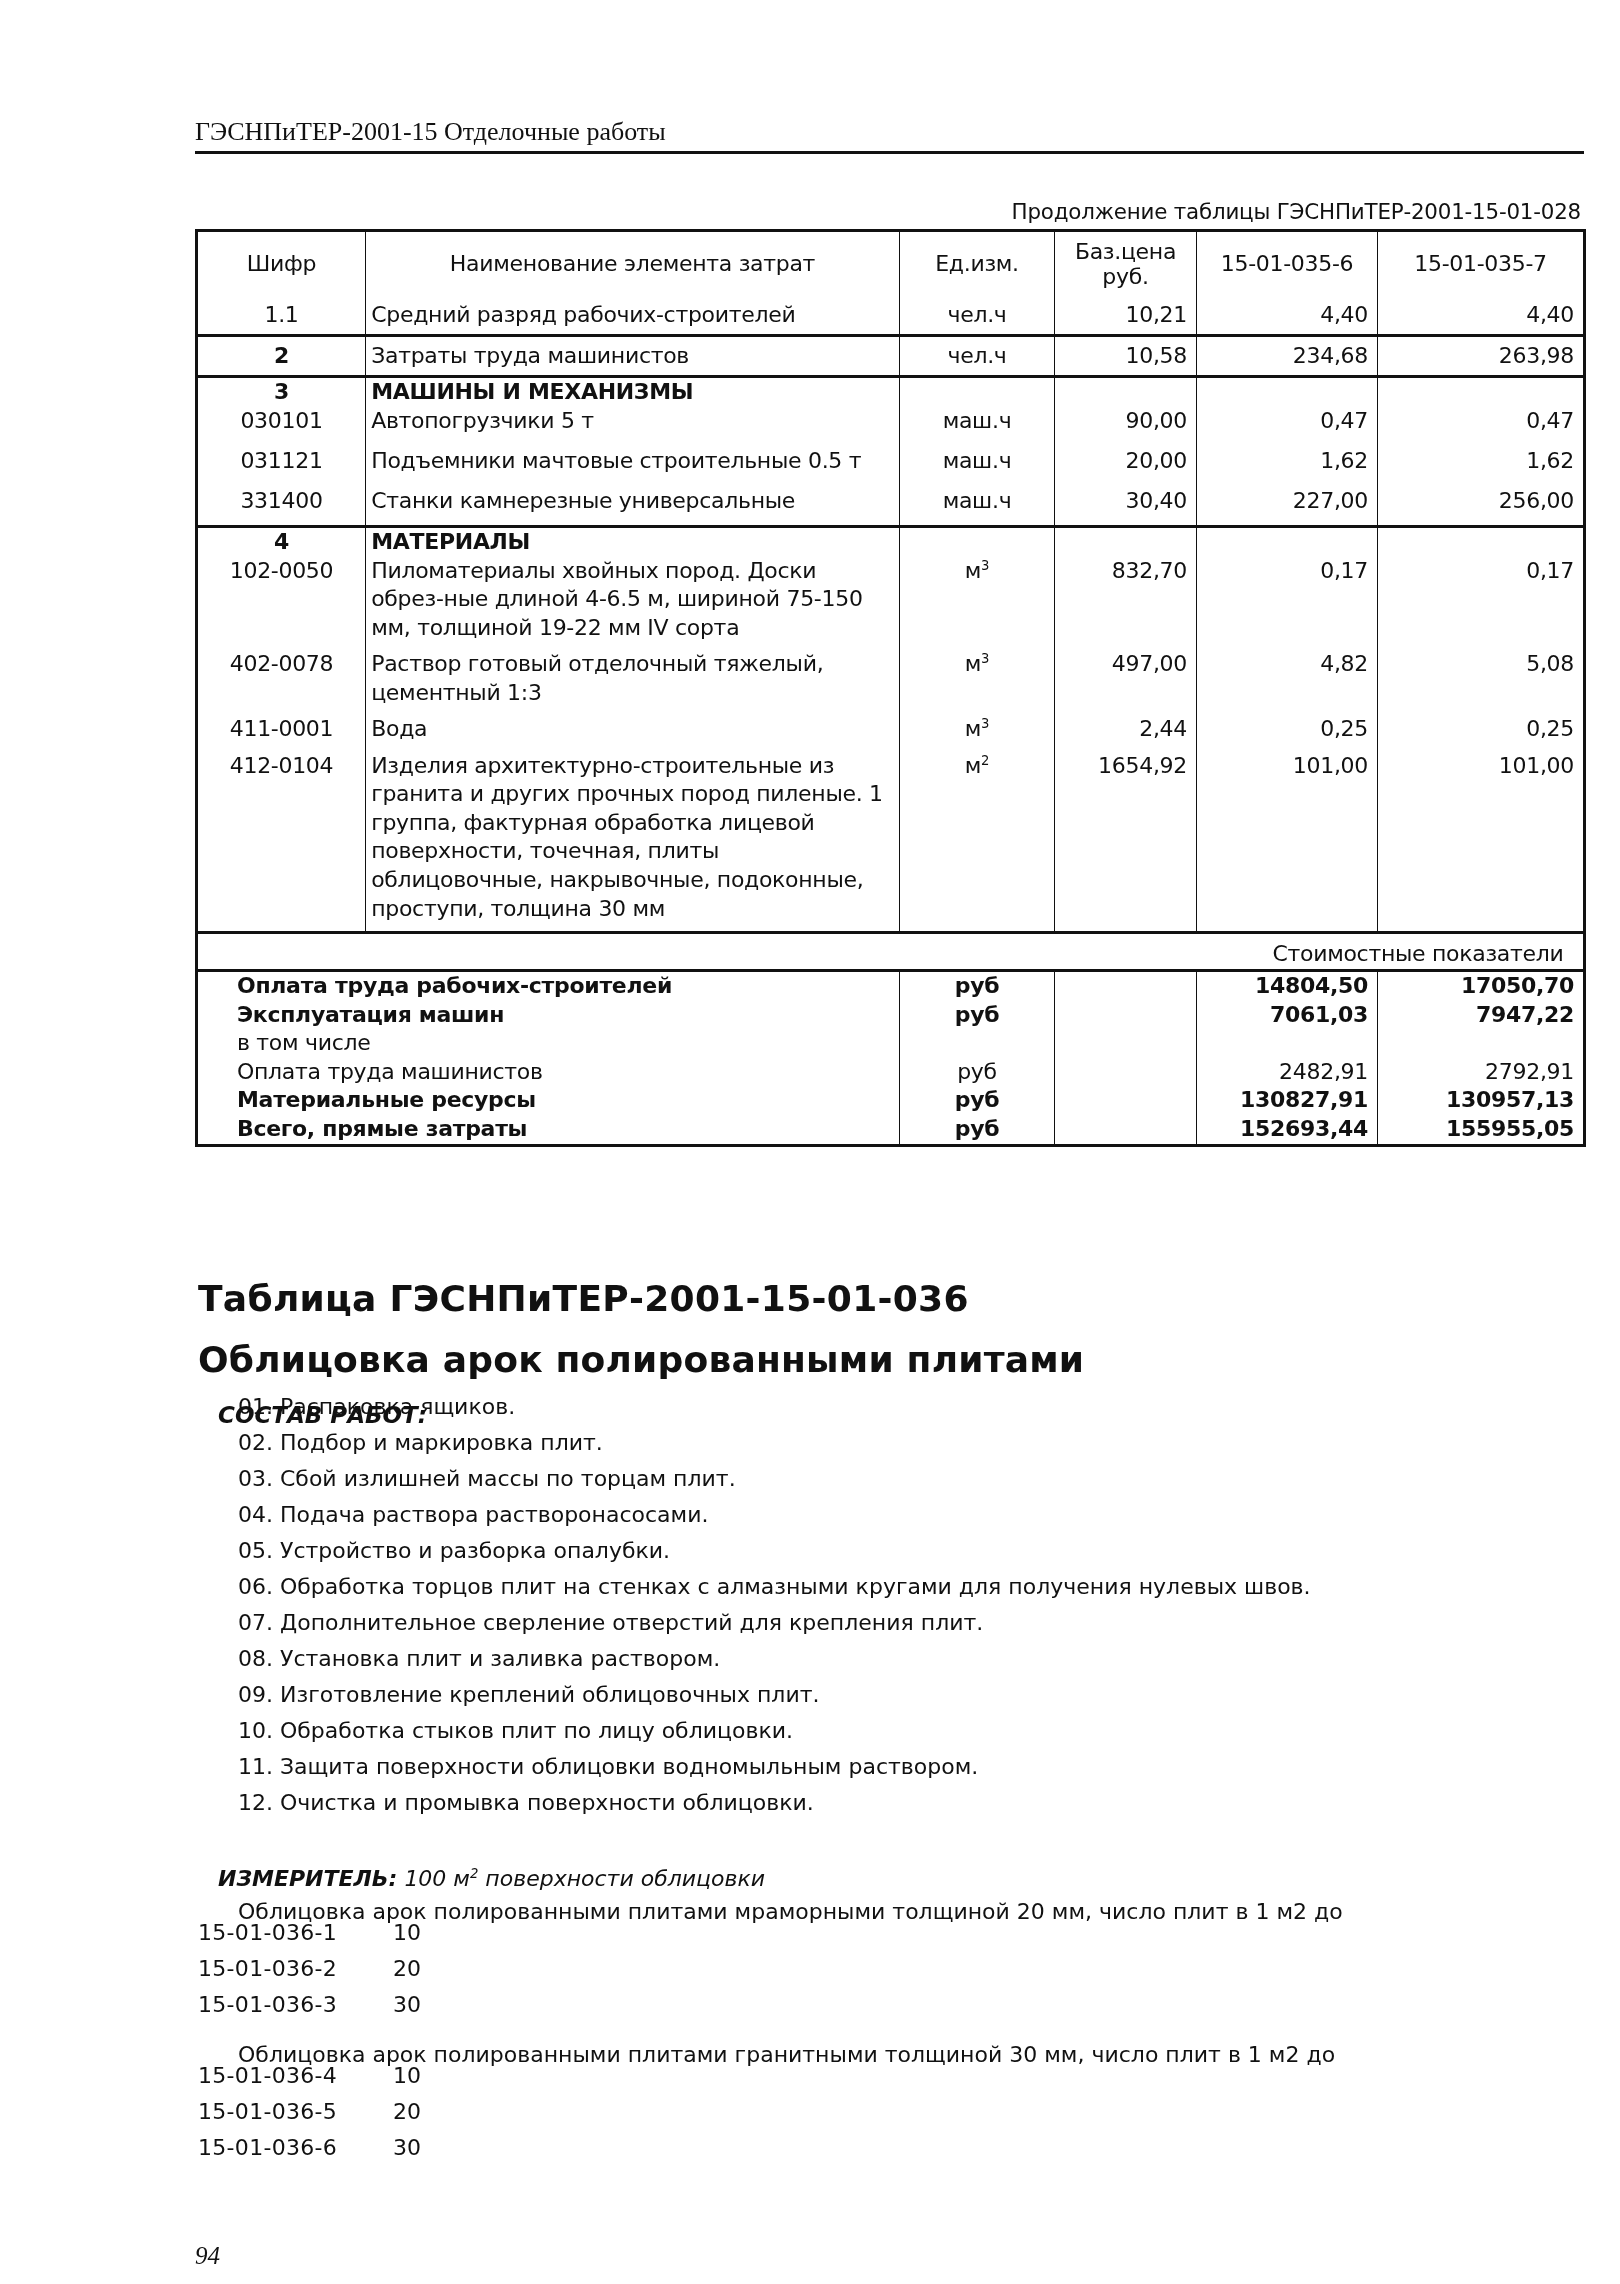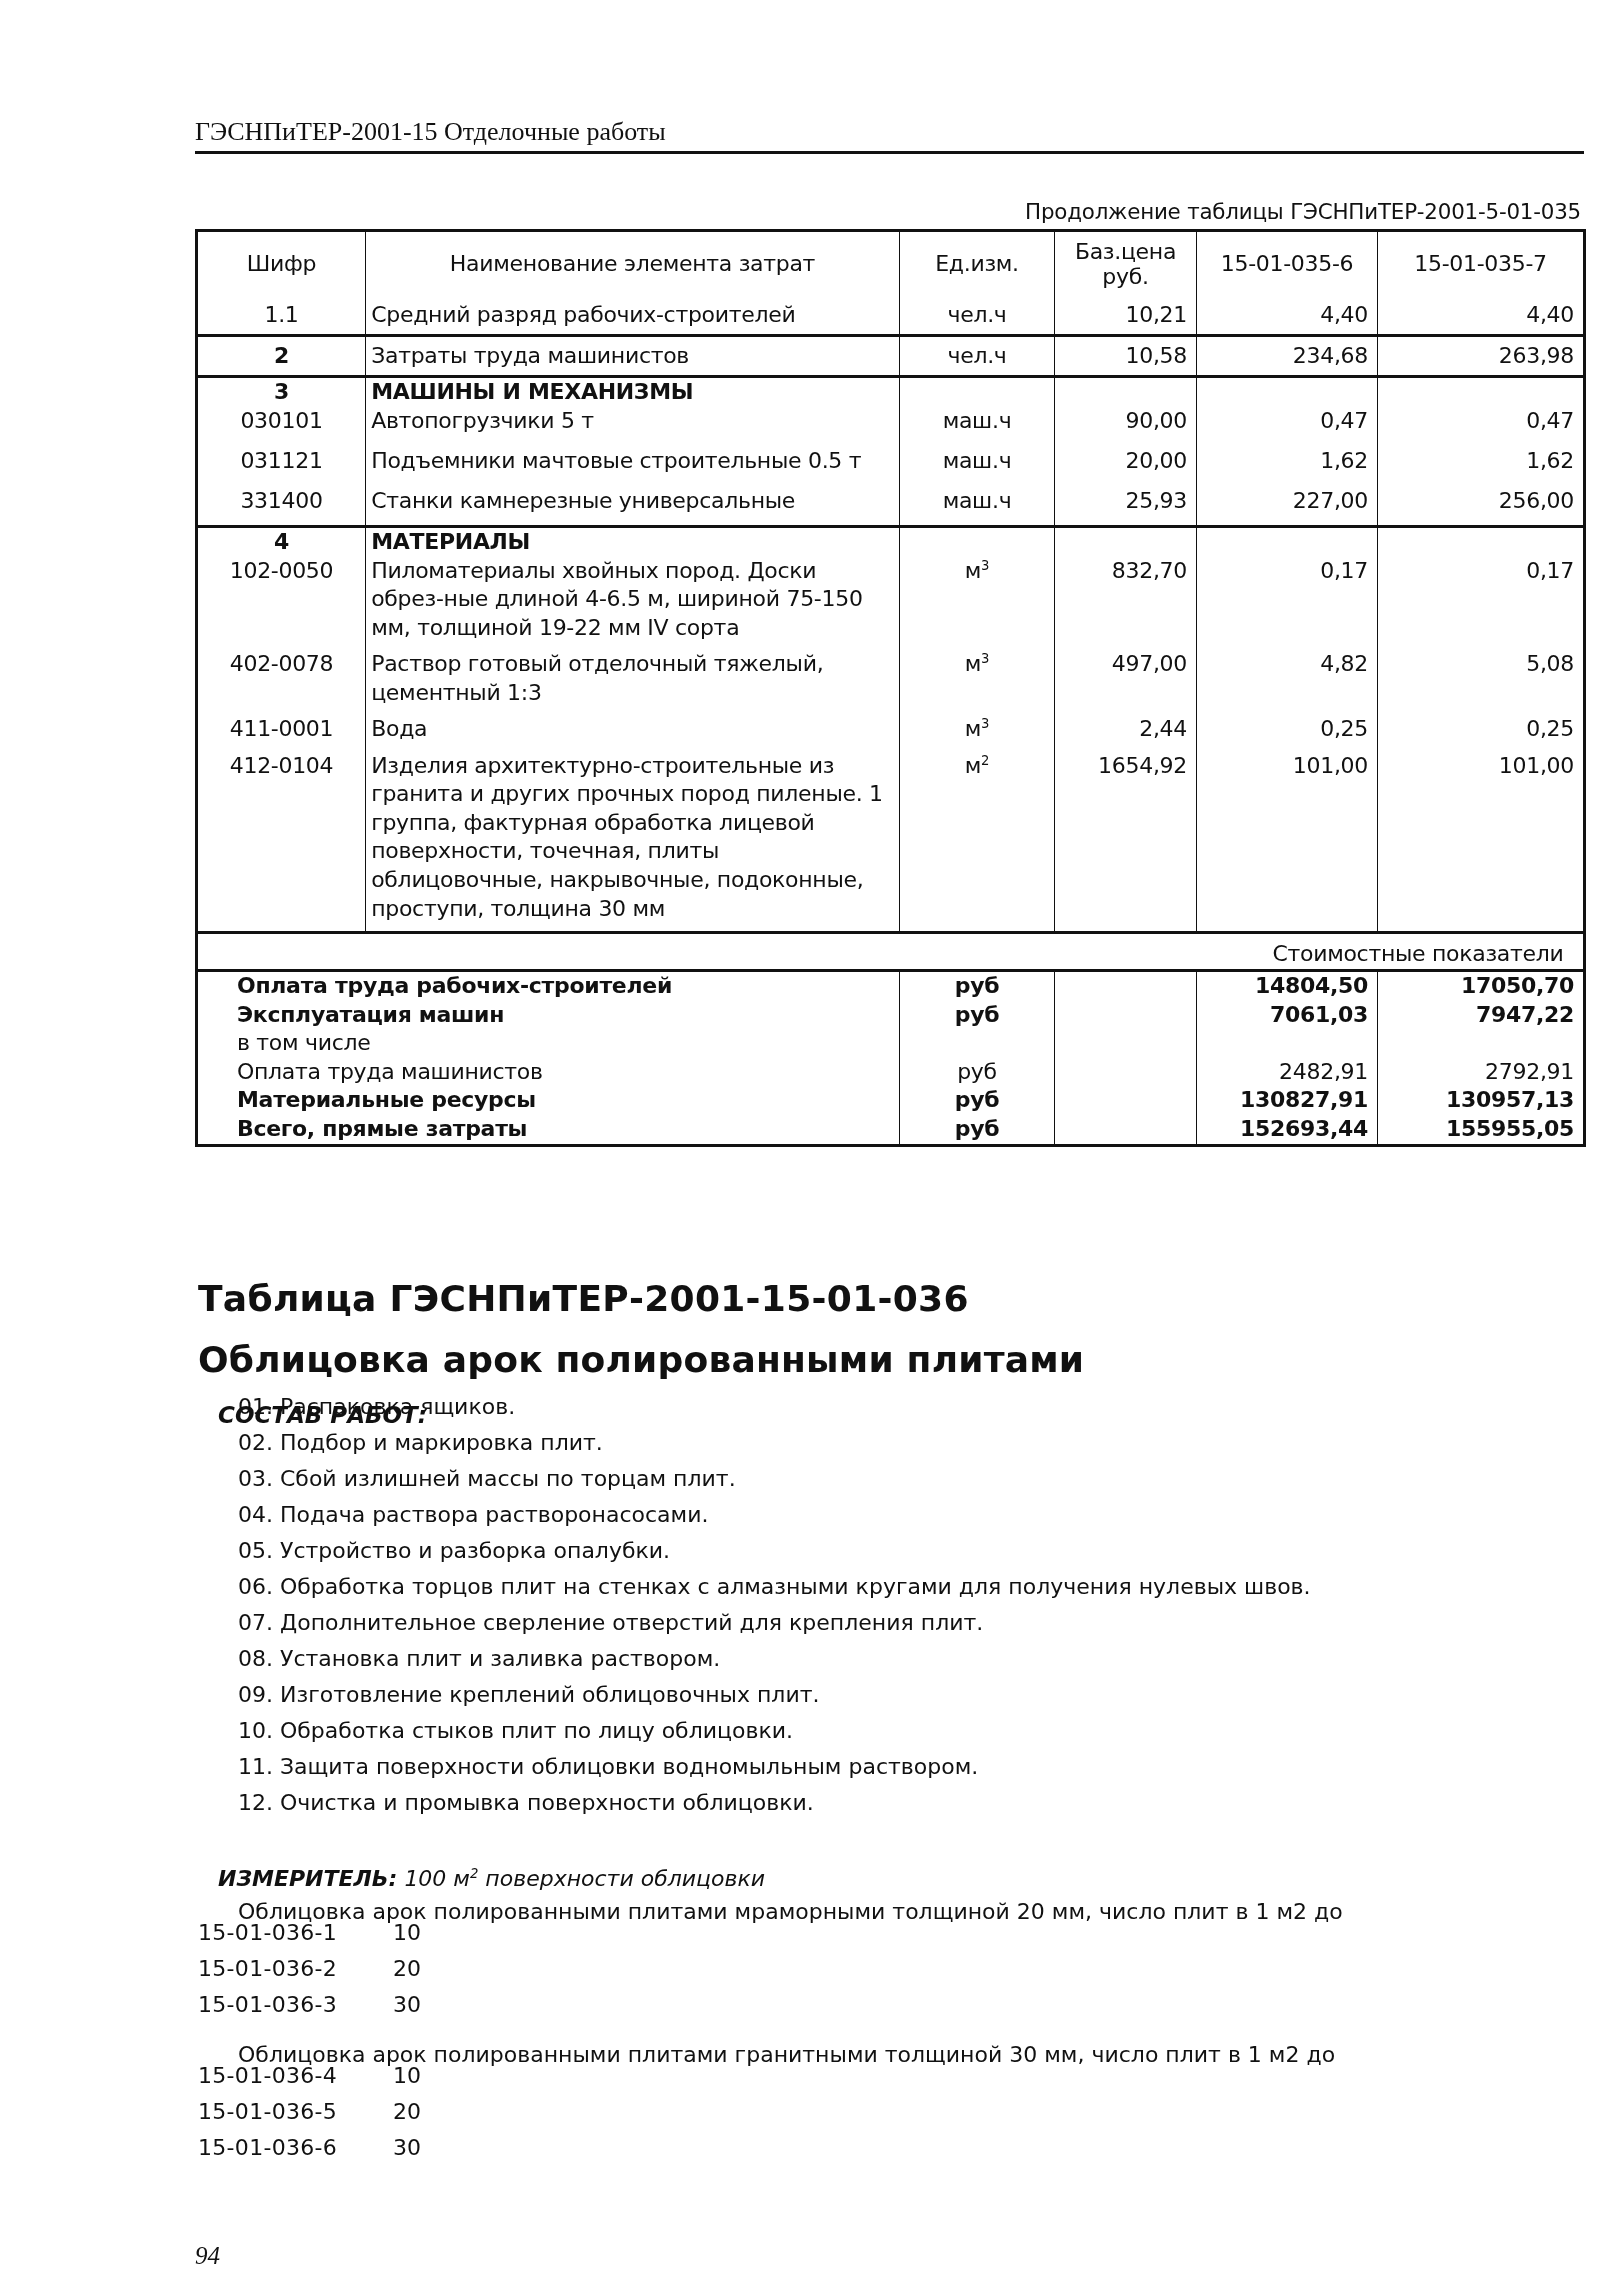--- a/index.html
+++ b/index.html
@@ -52,21 +52,21 @@
   .variant-list li { height: 36px; line-height: 36px; }
   .variant-list .code { display: inline-block; width: 195px; letter-spacing: 0.3px; margin-top: 29px; }
   #page-number { left: 195px; top: 2198px; font-size: 25px; font-style: italic; }
 </style>
 </head>
 <body>
 
 <div id="running-header" class="abs serif">ГЭСНПиТЕР-2001-15  Отделочные работы</div>
 <div id="header-rule" class="abs"></div>
 
-<div id="caption" class="abs">Продолжение таблицы ГЭСНПиТЕР-2001-5-01-035</div>
+<div id="caption" class="abs">Продолжение таблицы ГЭСНПиТЕР-2001-15-01-028</div>
 
 <table id="cost-table" class="abs tbl-outer">
   <colgroup>
     <col class="c-code">
       <col class="c-name">
       <col class="c-unit">
       <col class="c-base">
       <col class="c-v6">
       <col class="c-v7">
   </colgroup>
@@ -121,21 +121,21 @@
         <td class="vline name-cell">Подъемники мачтовые строительные 0.5 т</td>
         <td class="center vline">маш.ч</td>
         <td class="right vline">20,00</td>
         <td class="right vline">1,62</td>
         <td class="right vline">1,62</td>
       </tr>
       <tr class="lined" style="height: 40px;">
         <td class="center">331400</td>
         <td class="vline name-cell">Станки камнерезные универсальные</td>
         <td class="center vline">маш.ч</td>
-        <td class="right vline">25,93</td>
+        <td class="right vline">30,40</td>
         <td class="right vline">227,00</td>
         <td class="right vline">256,00</td>
       </tr>
       <tr class="pad-row">
         <td class="center bold">4</td>
         <td class="vline name-cell bold">МАТЕРИАЛЫ</td>
         <td class="vline"></td>
         <td class="vline"></td>
         <td class="vline"></td>
         <td class="vline"></td>

